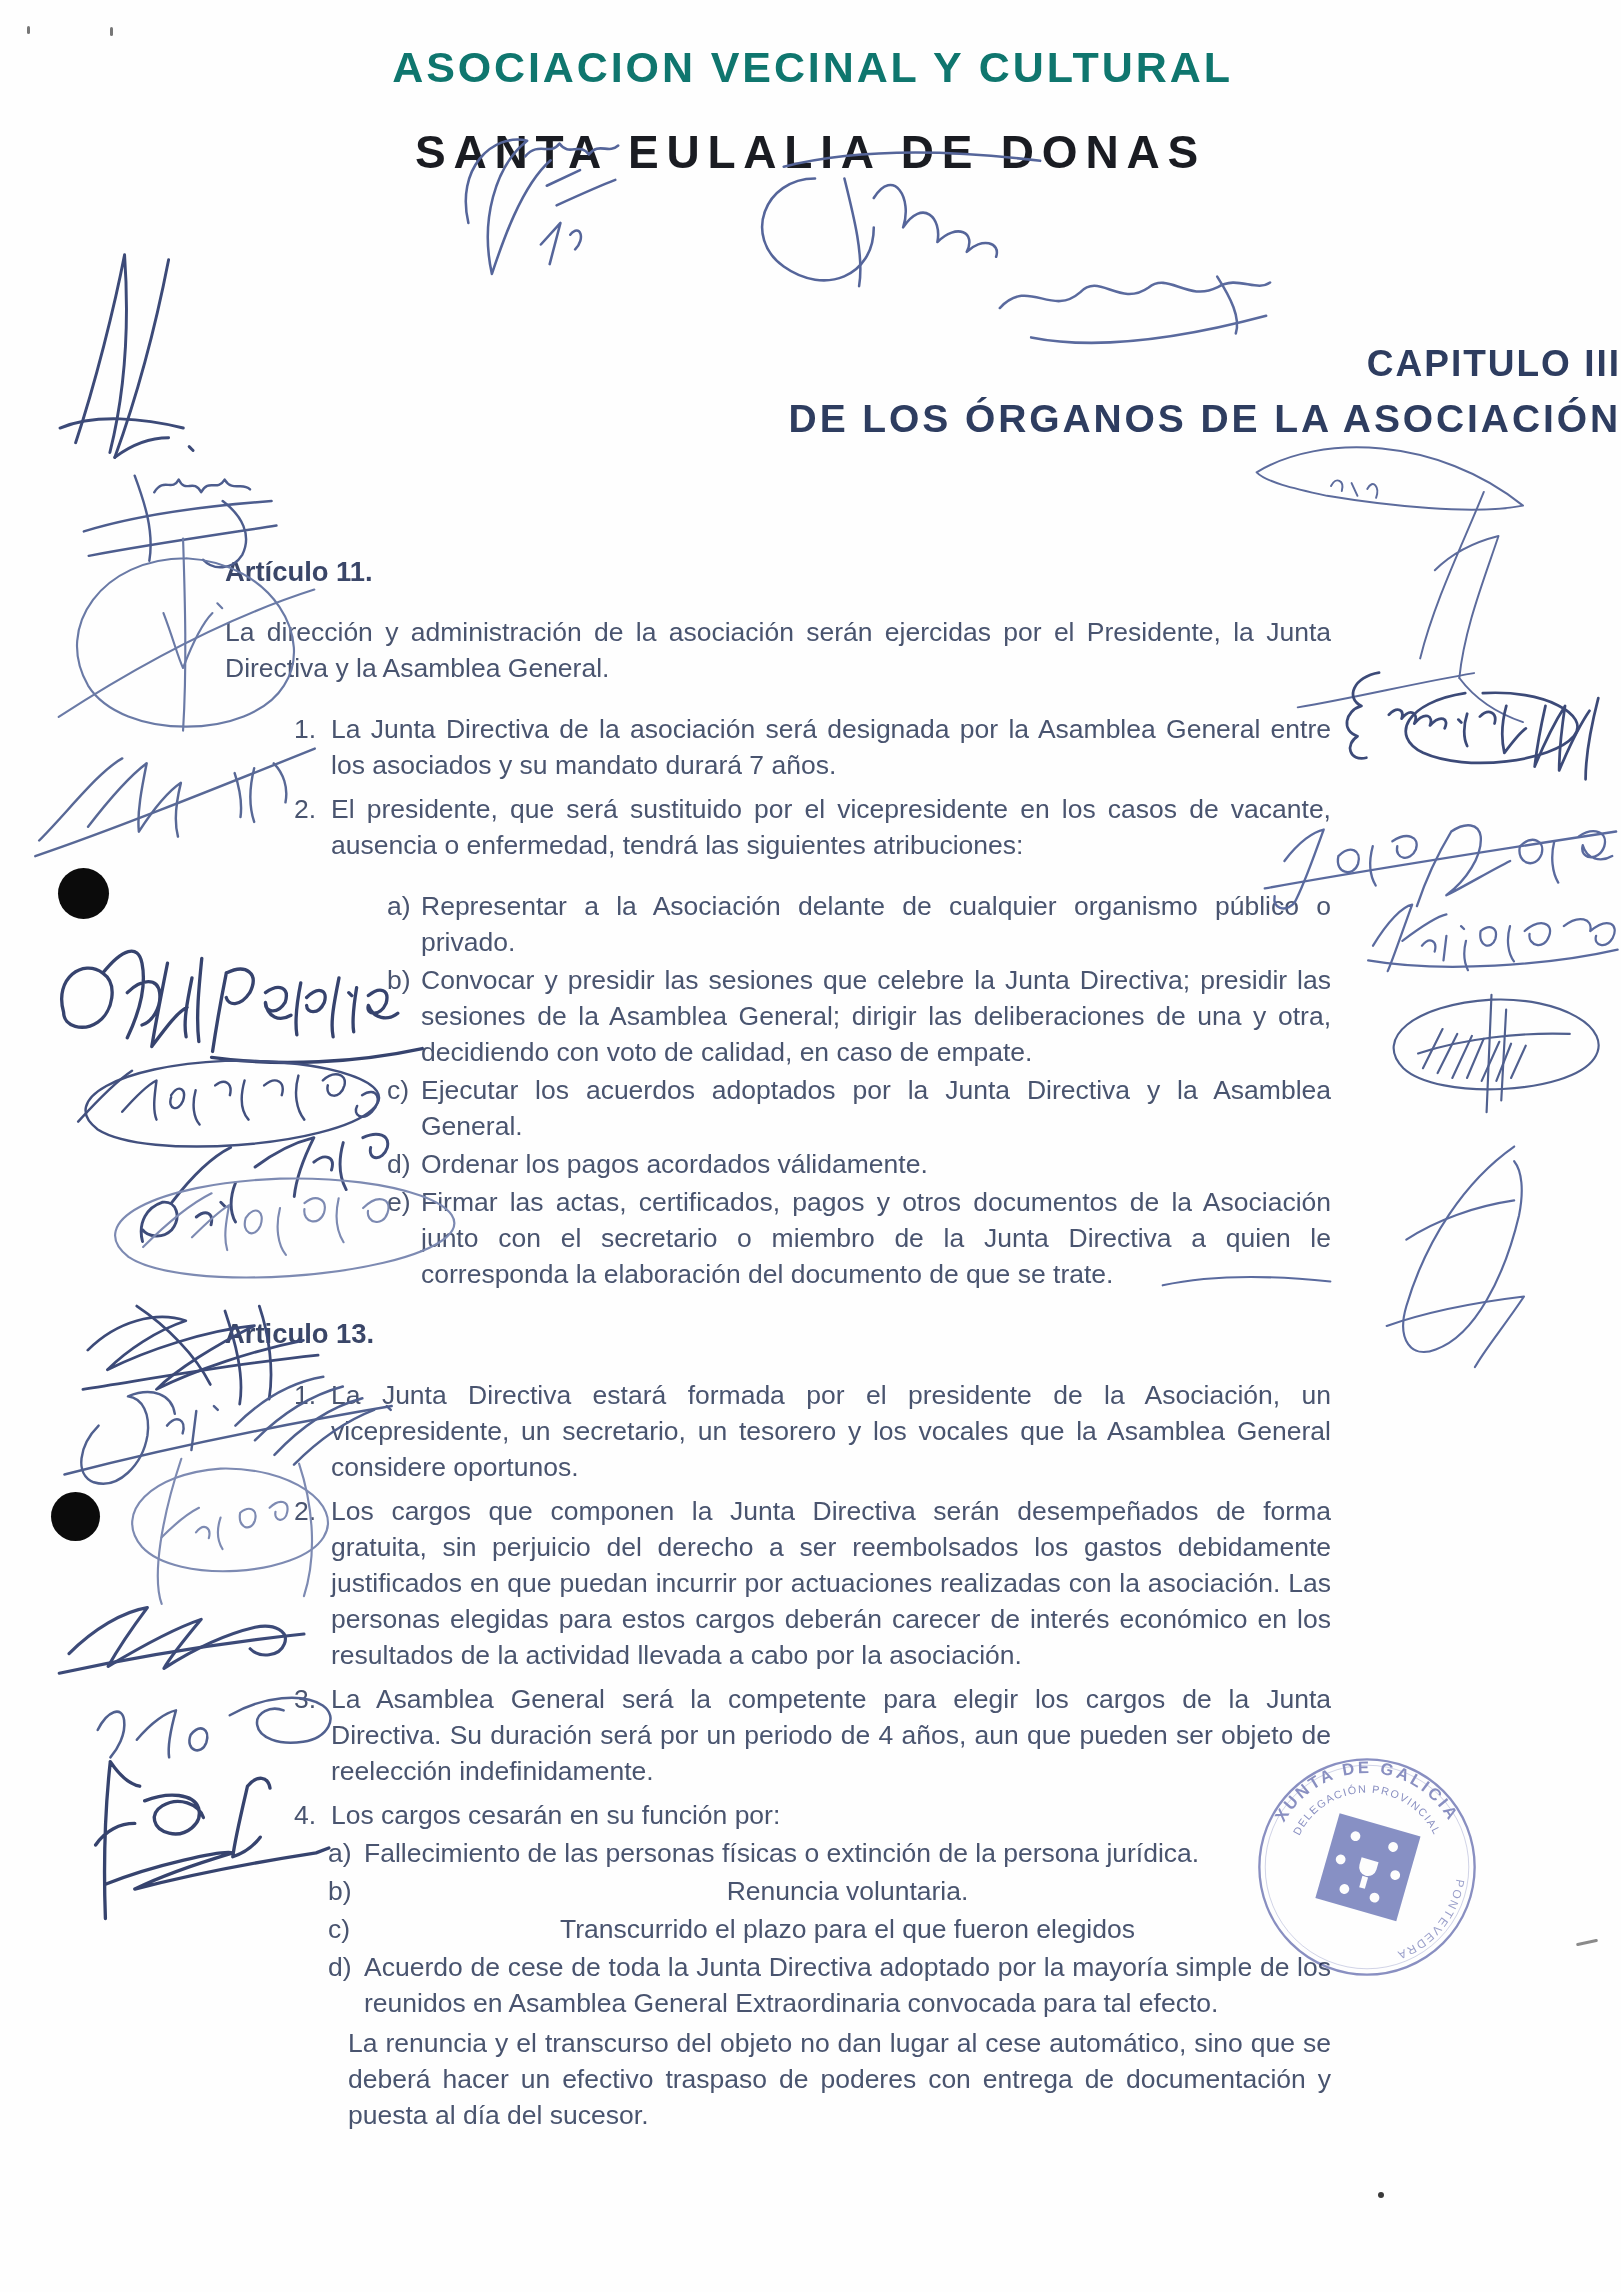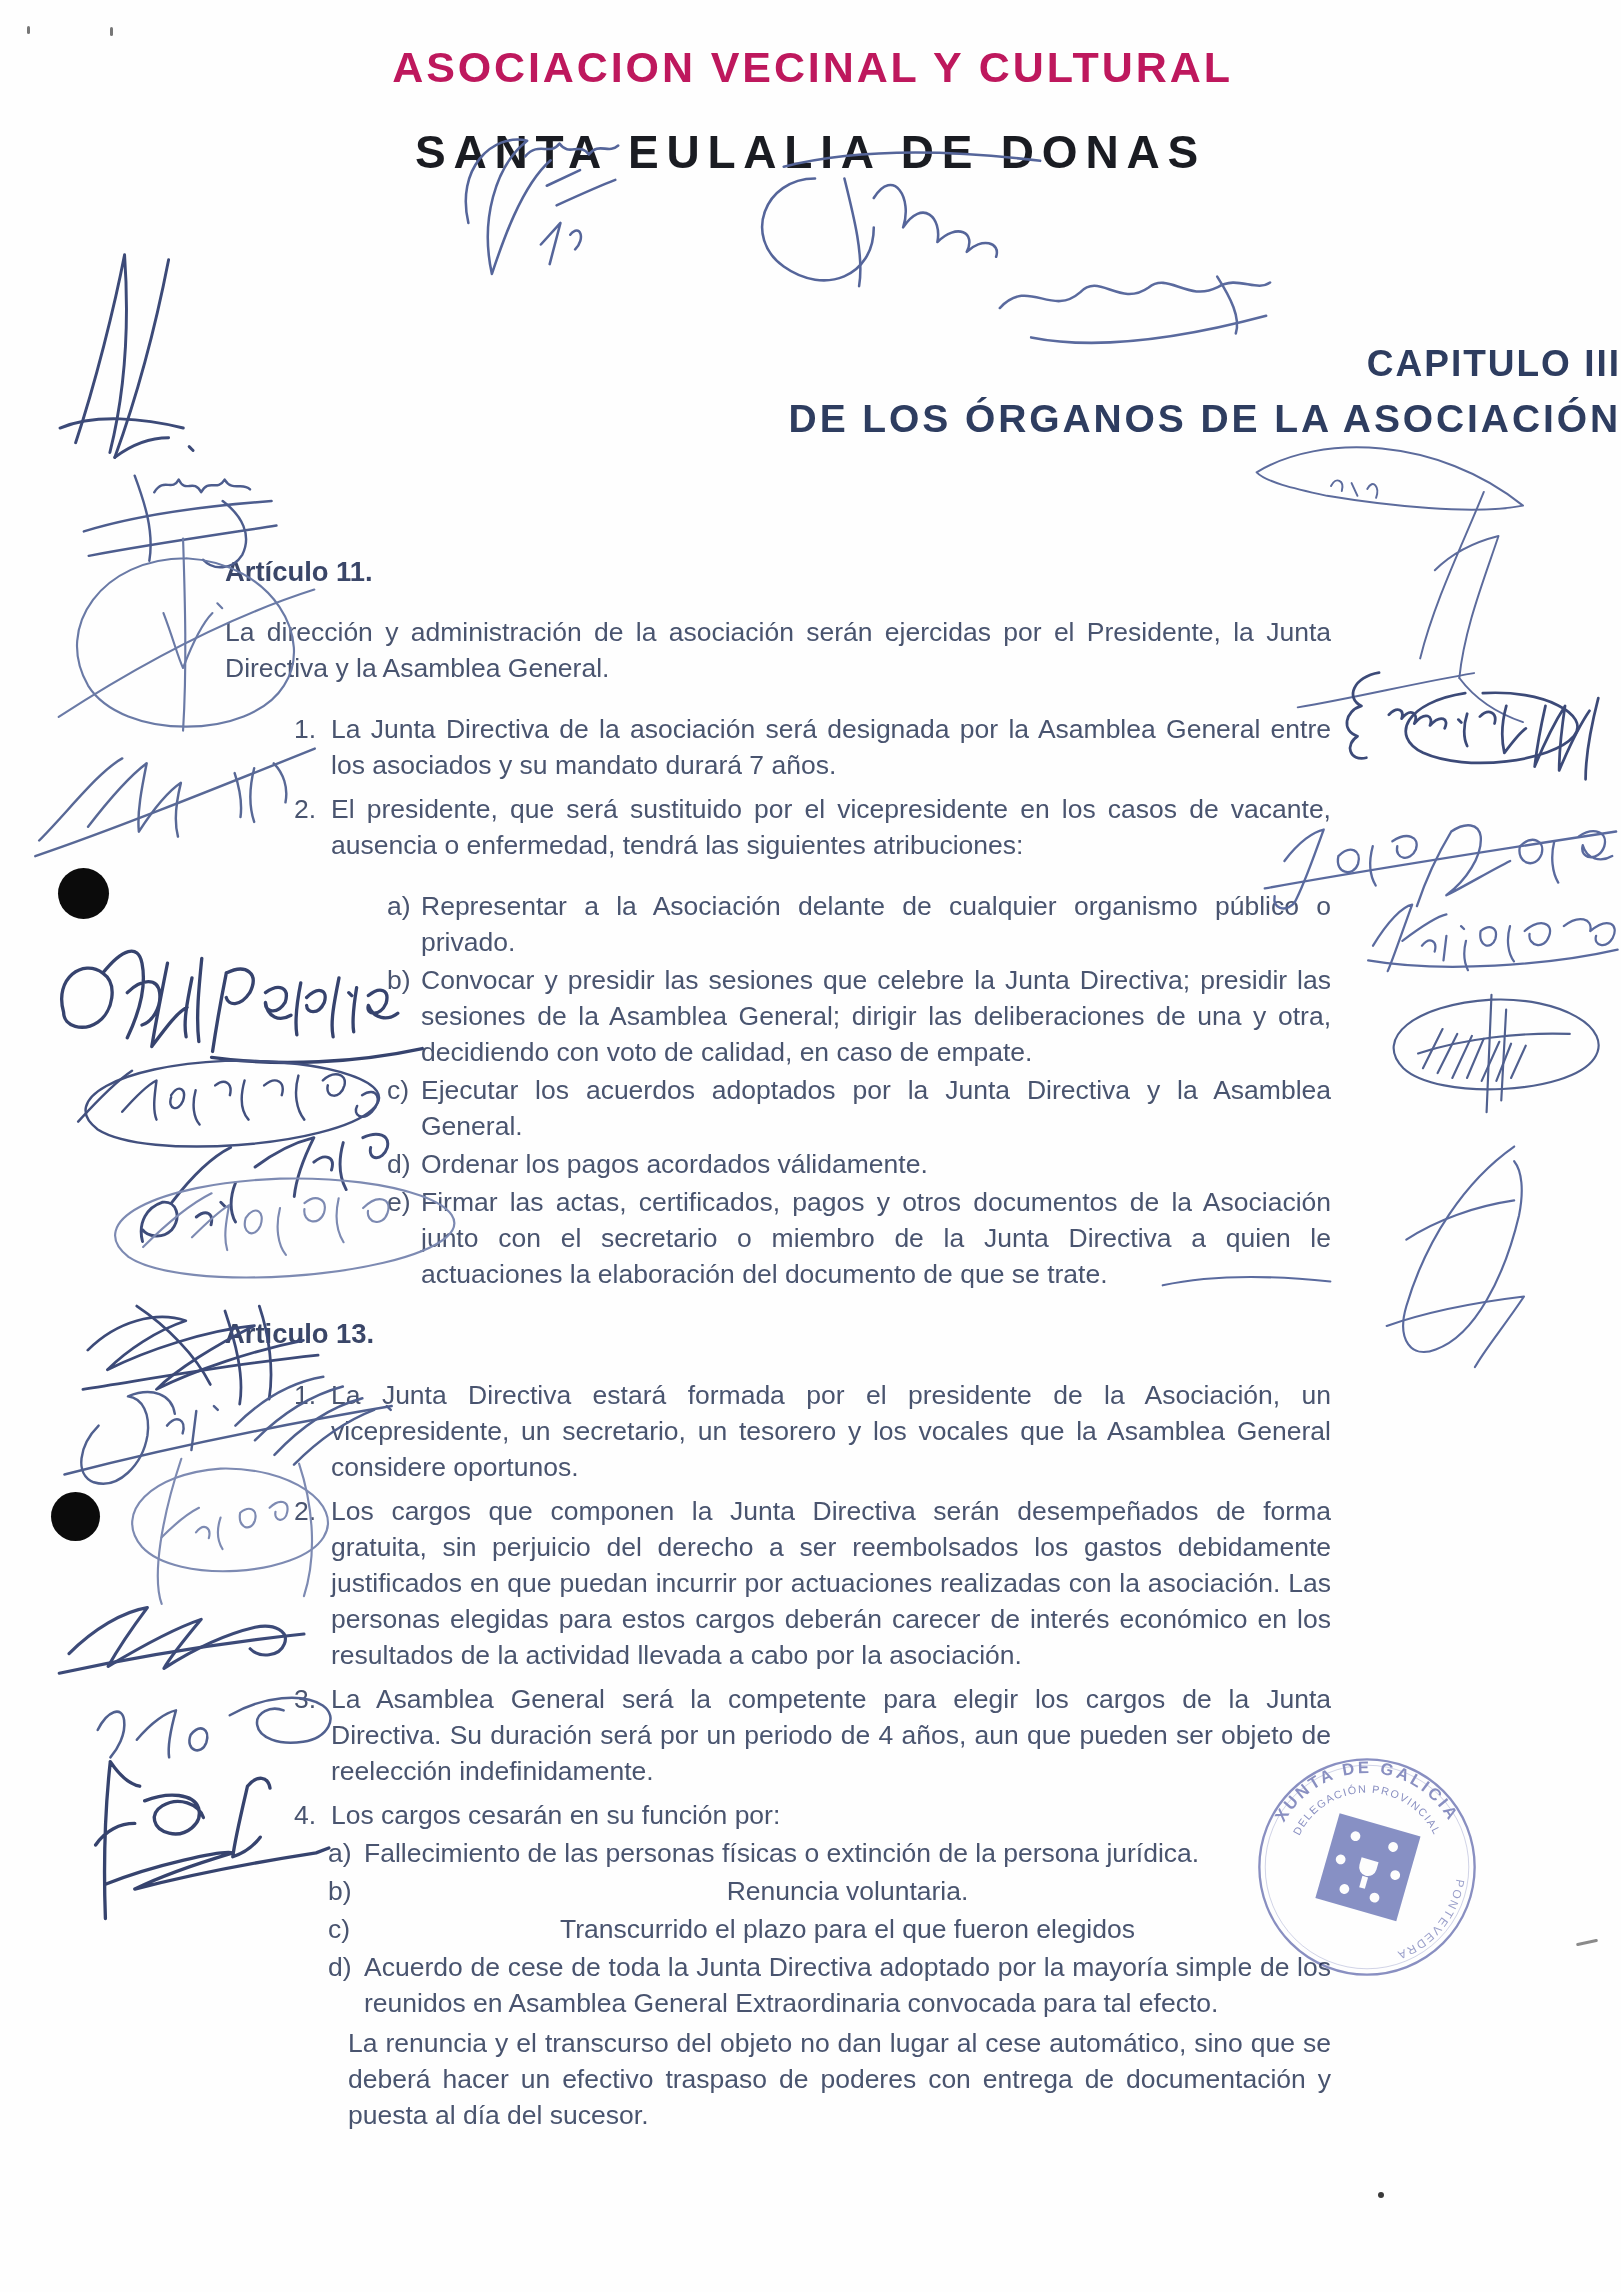--- a/index.html
+++ b/index.html
@@ -7,21 +7,21 @@
     position:relative;
     width:1621px;height:2293px;
     background:#fefefe;
     overflow:hidden;
     font-family:"Liberation Sans","DejaVu Sans",sans-serif;
   }
   
   .title1{
     position:absolute;top:43px;left:4px;right:0;
     text-align:center;font-size:43px;font-weight:bold;
-    letter-spacing:2.9px;color:#be185d;
+    letter-spacing:2.9px;color:#0f766e;
   }
   .title2-clip{
     position:absolute;top:125px;left:0;right:0;height:45px;
     overflow:hidden;text-align:center;
   }
   .title2-clip span{
     font-size:46px;line-height:55px;font-weight:bold;
     letter-spacing:7.8px;color:#1a1c22;display:inline-block;
   }
   .chapter{
@@ -103,21 +103,21 @@
       <div class="sub12">
         <span class="letter">c)</span>
         <div class="txt">Ejecutar los acuerdos adoptados por la Junta Directiva y la Asamblea General.</div>
       </div>
       <div class="sub12">
         <span class="letter">d)</span>
         <div class="txt">Ordenar los pagos acordados válidamente.</div>
       </div>
       <div class="sub12">
         <span class="letter">e)</span>
-        <div class="txt">Firmar las actas, certificados, pagos y otros documentos de la Asociación junto con el secretario o miembro de la Junta Directiva a quien le actuaciones la elaboración del documento de que se trate.</div>
+        <div class="txt">Firmar las actas, certificados, pagos y otros documentos de la Asociación junto con el secretario o miembro de la Junta Directiva a quien le corresponda la elaboración del documento de que se trate.</div>
       </div>
     </section>
 
     <section>
       <h2 class="art mt13">Articulo 13.</h2>
 
       <div class="item first">
         <span class="num">1.</span>
         <div class="txt">La Junta Directiva estará formada por el presidente de la Asociación, un vicepresidente, un secretario, un tesorero y los vocales que la Asamblea General considere oportunos.</div>
       </div>

